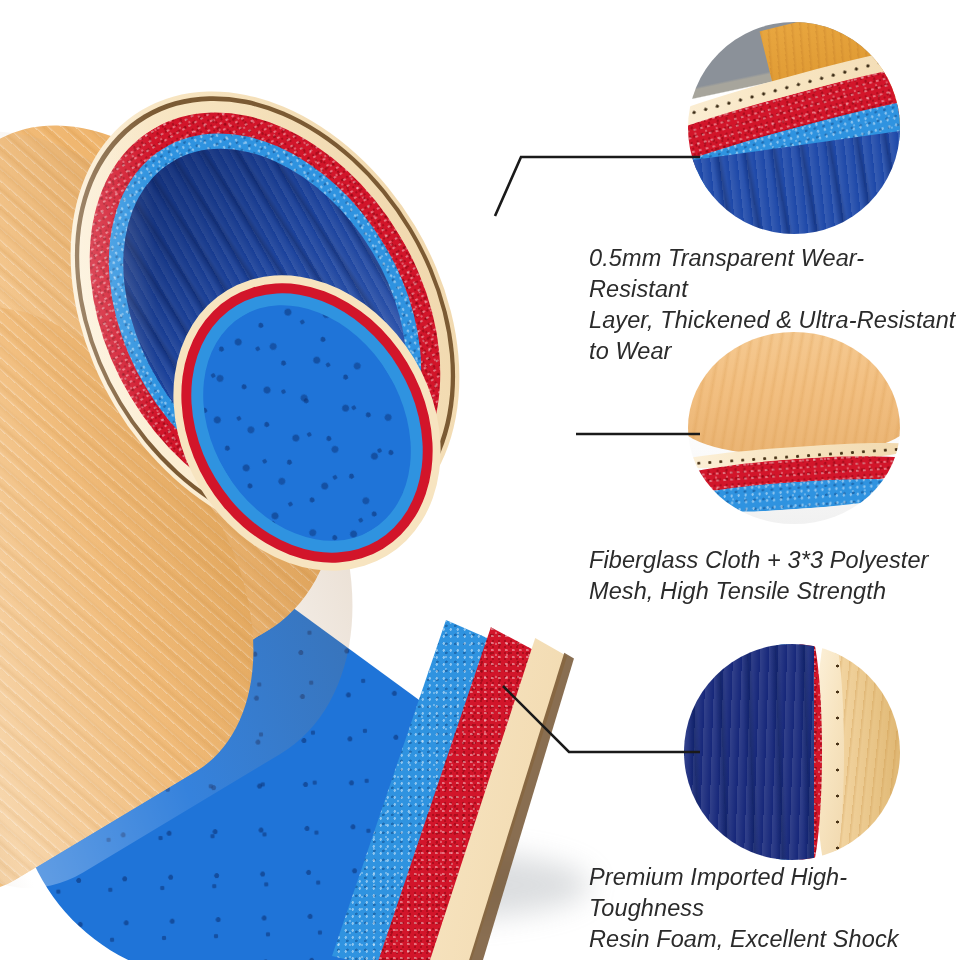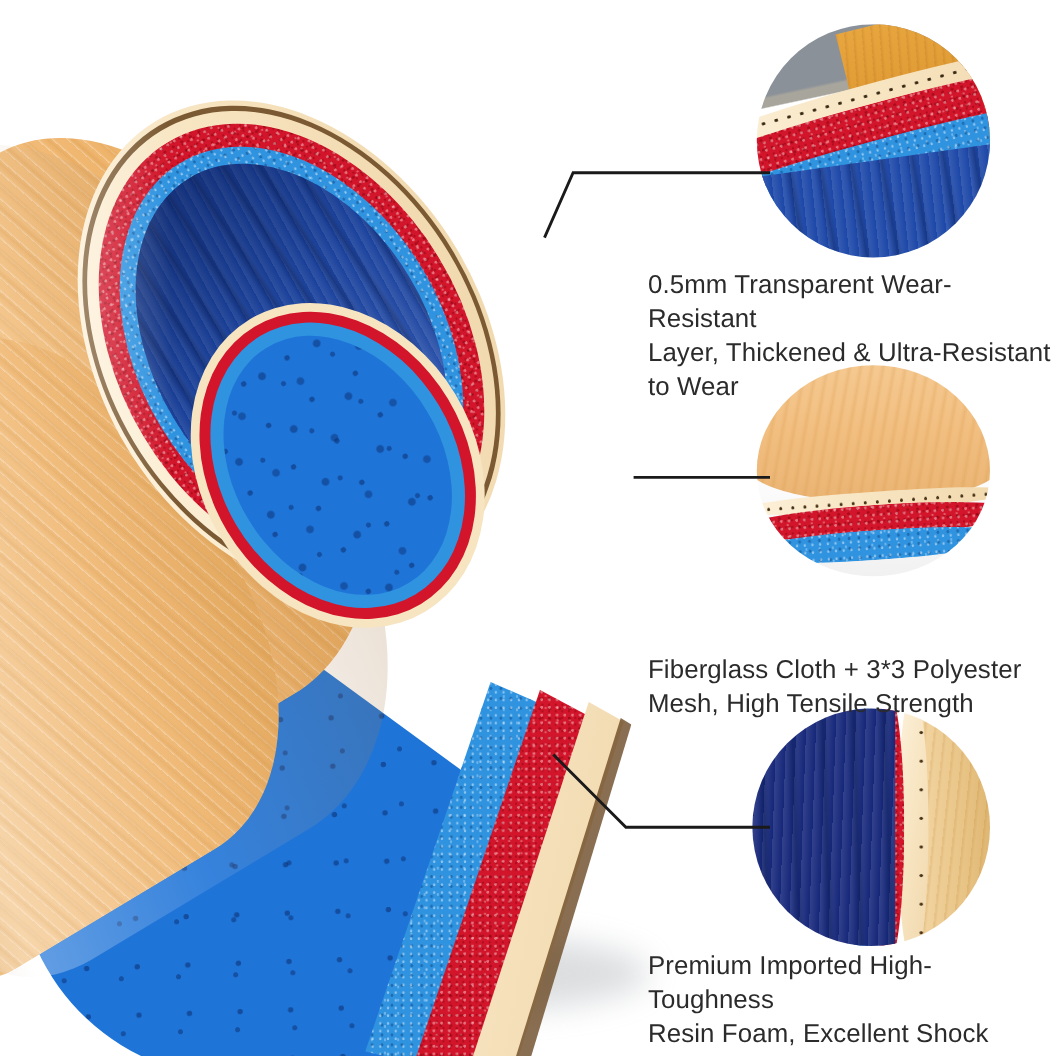--- a/index.html
+++ b/index.html
@@ -3,37 +3,37 @@
 <meta charset="utf-8">
 <style>
   html,body{margin:0;padding:0;}
   body{
     width:960px;height:960px;
     background:#ffffff;
     font-family:"Liberation Sans","DejaVu Sans",sans-serif;
     overflow:hidden;
     position:relative;
   }
-  #stage{position:relative;width:960px;height:960px;overflow:hidden;background:#fff;}
+  #stage{position:relative;width:960px;height:960px;overflow:hidden;background:#fff;font-style:italic;}
 
   
   #lines{position:absolute;left:0;top:0;width:960px;height:960px;z-index:40;pointer-events:none;}
 
   
   .caption{
     position:absolute;
     color:#2b2b2b;
     font-size:23.5px;
     line-height:31px;
     letter-spacing:.1px;
     white-space:pre-line;
     z-index:45;
   }
   #cap1{left:589px;top:243px;width:372px;}
-  #cap2{left:589px;top:545px;width:372px;margin-top:48px;}
+  #cap2{left:589px;top:545px;width:372px;}
   #cap3{left:589px;top:862px;width:372px;}
 
   
   .detail{position:absolute;border-radius:50%;overflow:hidden;z-index:30;}
   #detail1{left:688px;top:22px;width:212px;height:212px;}
   #detail2{left:688px;top:332px;width:212px;height:192px;}
   #detail3{left:684px;top:644px;width:216px;height:216px;}
   .detail .inner{position:absolute;inset:0;}
   .d1-band{position:absolute;left:-30%;width:170%;border-radius:50%/14px;}
   

